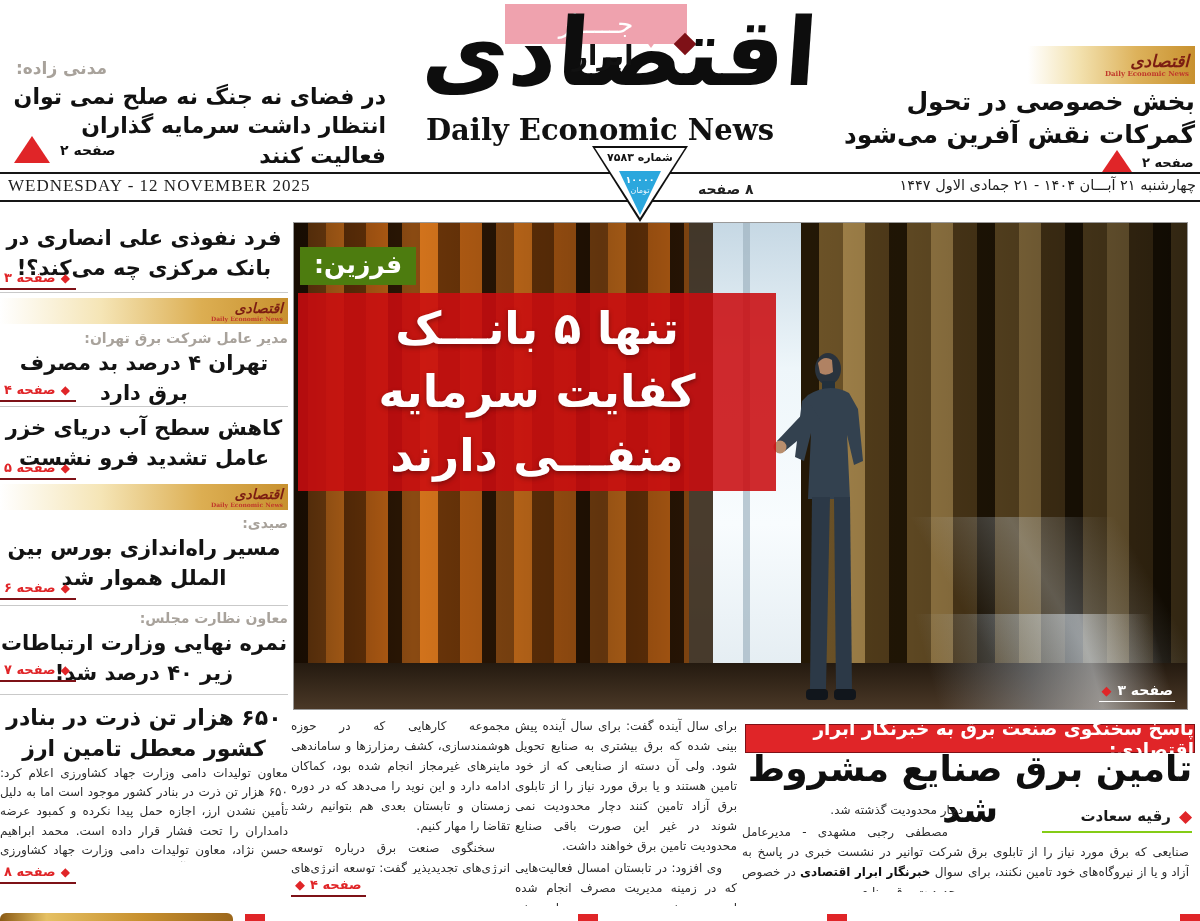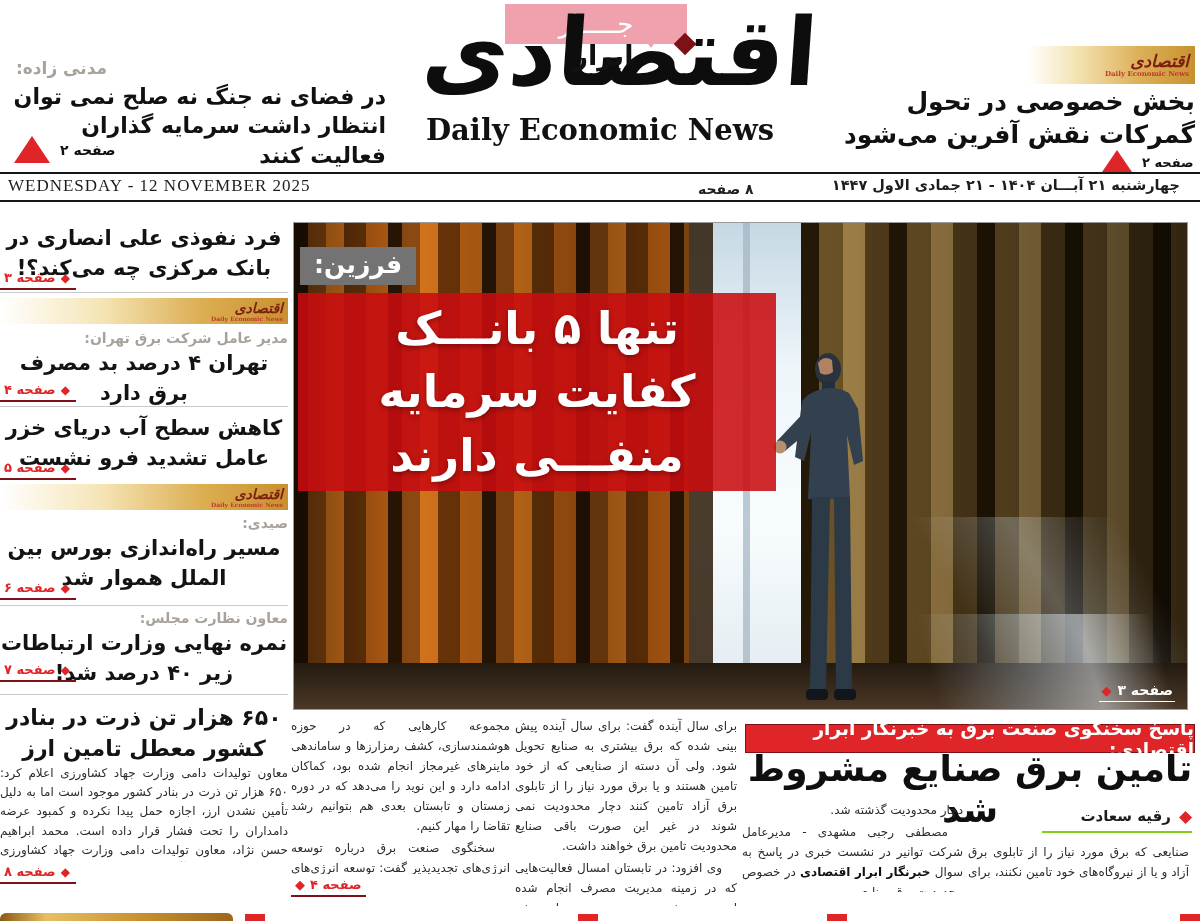--- a/index.html
+++ b/index.html
@@ -37,21 +37,21 @@
     line-height:1.3;color:#111;}
   .tr-mark{left:1100px;top:150px;display:flex;align-items:center;gap:8px;}
   .tr-mark .tri-up{border-left-width:17px;border-right-width:17px;border-bottom-width:25px;}
   .tr-mark .pg{font-size:13px;font-weight:bold;color:#111;}
   
   .datebar{left:0;top:172px;width:1200px;height:30px;border-top:2px solid #161616;
     border-bottom:2px solid #161616;box-sizing:border-box;background:#fff;}
   .date-en{left:8px;top:176px;font-family:"Liberation Serif",serif;font-size:17px;
     letter-spacing:1px;color:#1d1d1d;}
   .pages-lbl{left:698px;top:181px;font-size:14px;font-weight:bold;color:#222;}
-  .date-fa{right:20px;top:177px;font-size:14.5px;font-weight:bold;color:#1d1d1d;}
+  .date-fa{right:4px;top:177px;font-size:14.5px;font-weight:normal;color:#1d1d1d;}
   .issue-badge{left:592px;top:146px;width:96px;height:76px;z-index:6;}
   .tri-outer{position:absolute;inset:0;background:#101010;clip-path:polygon(0 0,100% 0,50% 100%);}
   .tri-inner{position:absolute;left:3px;top:2px;width:90px;height:70px;background:#ffffff;
     clip-path:polygon(0 0,100% 0,50% 100%);}
   .issue-lbl{position:absolute;top:5px;left:0;width:96px;text-align:center;font-size:11px;
     font-weight:bold;color:#111;z-index:2;}
   .tri-blue{position:absolute;left:27px;top:25px;width:42px;height:44px;background:var(--blue,#2ba7dd);
     clip-path:polygon(0 0,100% 0,50% 100%);z-index:3;}
   .price-amount{position:absolute;top:3px;left:0;width:42px;text-align:center;font-size:9.5px;
     font-weight:bold;color:#fff;}
@@ -89,21 +89,21 @@
     background:repeating-linear-gradient(90deg,#241806 0 18px,#6e5428 18px 42px,#a5854b 42px 64px,#57401c 64px 88px);}
   .curtain-right::after{content:"";position:absolute;inset:0;
     background:linear-gradient(90deg,rgba(0,0,0,0) 0%,rgba(0,0,0,.55) 100%);}
   .right-glow{position:absolute;right:0;bottom:42px;width:310px;height:150px;
     background:linear-gradient(60deg,rgba(0,0,0,0) 30%,rgba(205,222,240,.28) 55%,rgba(0,0,0,0) 82%);}
   .floor{position:absolute;left:0;bottom:0;width:100%;height:46px;
     background:linear-gradient(180deg,#241a10,#4a3827);}
   .floor-light{position:absolute;right:0;bottom:0;width:430px;height:95px;
     background:linear-gradient(75deg,rgba(0,0,0,0) 40%,rgba(195,215,235,.35) 62%,rgba(235,244,252,.5) 76%,rgba(0,0,0,0) 92%);}
   .man{position:absolute;left:470px;top:120px;width:150px;height:365px;}
-  .ms-kicker{position:absolute;left:6px;top:24px;background:#737373;color:#fff;
+  .ms-kicker{position:absolute;left:6px;top:24px;background:#4d7c0f;color:#fff;
     font-size:25px;font-weight:bold;padding:3px 14px 6px;direction:rtl;}
   .ms-redbox{position:absolute;left:4px;top:70px;width:478px;height:198px;
     background:rgba(201,12,16,.88);color:#fff;direction:rtl;text-align:center;
     display:flex;flex-direction:column;justify-content:center;gap:2px;
     font-weight:bold;font-size:45px;line-height:1.36;text-shadow:0 2px 5px rgba(0,0,0,.35);}
   .ms-mark{position:absolute;right:12px;bottom:7px;display:flex;align-items:center;gap:6px;
     color:#fff;font-size:14px;font-weight:bold;border-bottom:1.5px solid #fff;padding:0 2px 3px;}
   .ms-mark .dia{color:var(--red,#e02528);font-size:13px;}
   
   .bs-topbar{left:745px;top:724px;width:450px;height:29px;background:var(--red,#e02528);
@@ -159,20 +159,29 @@
   <div class="abs tr-headline rtl">بخش خصوصی در تحول گمرکات نقش آفرین می‌شود</div>
   <div class="abs tr-mark">
     <span class="tri-up"></span>
     <span class="pg rtl">صفحه ۲</span>
   </div>
 
   <div class="abs datebar"></div>
   <div class="abs date-en">WEDNESDAY - 12 NOVEMBER 2025</div>
   <div class="abs pages-lbl rtl">۸ صفحه</div>
   <div class="abs date-fa rtl">چهارشنبه ۲۱ آبـــان ۱۴۰۴ - ۲۱ جمادی الاول ۱۴۴۷</div>
+  <div class="abs issue-badge">
+    <div class="tri-outer"></div>
+    <div class="tri-inner"></div>
+    <div class="issue-lbl rtl">شماره ۷۵۸۳</div>
+    <div class="tri-blue">
+      <div class="price-amount">۱۰۰۰۰</div>
+      <div class="price-unit rtl">تومان</div>
+    </div>
+  </div>
 
   <div class="abs sidebar">
     <div class="side-headline" style="top:2px;">فرد نفوذی علی انصاری در بانک مرکزی چه می‌کند؟!</div>
     <div class="pagemark" style="top:48px;">
       <span class="rtl">صفحه ۳</span>
       <span class="dia">◆</span>
     </div>
     <div class="side-sep" style="top:70px;"></div>
 
     <div class="goldbar" style="top:76px;">

